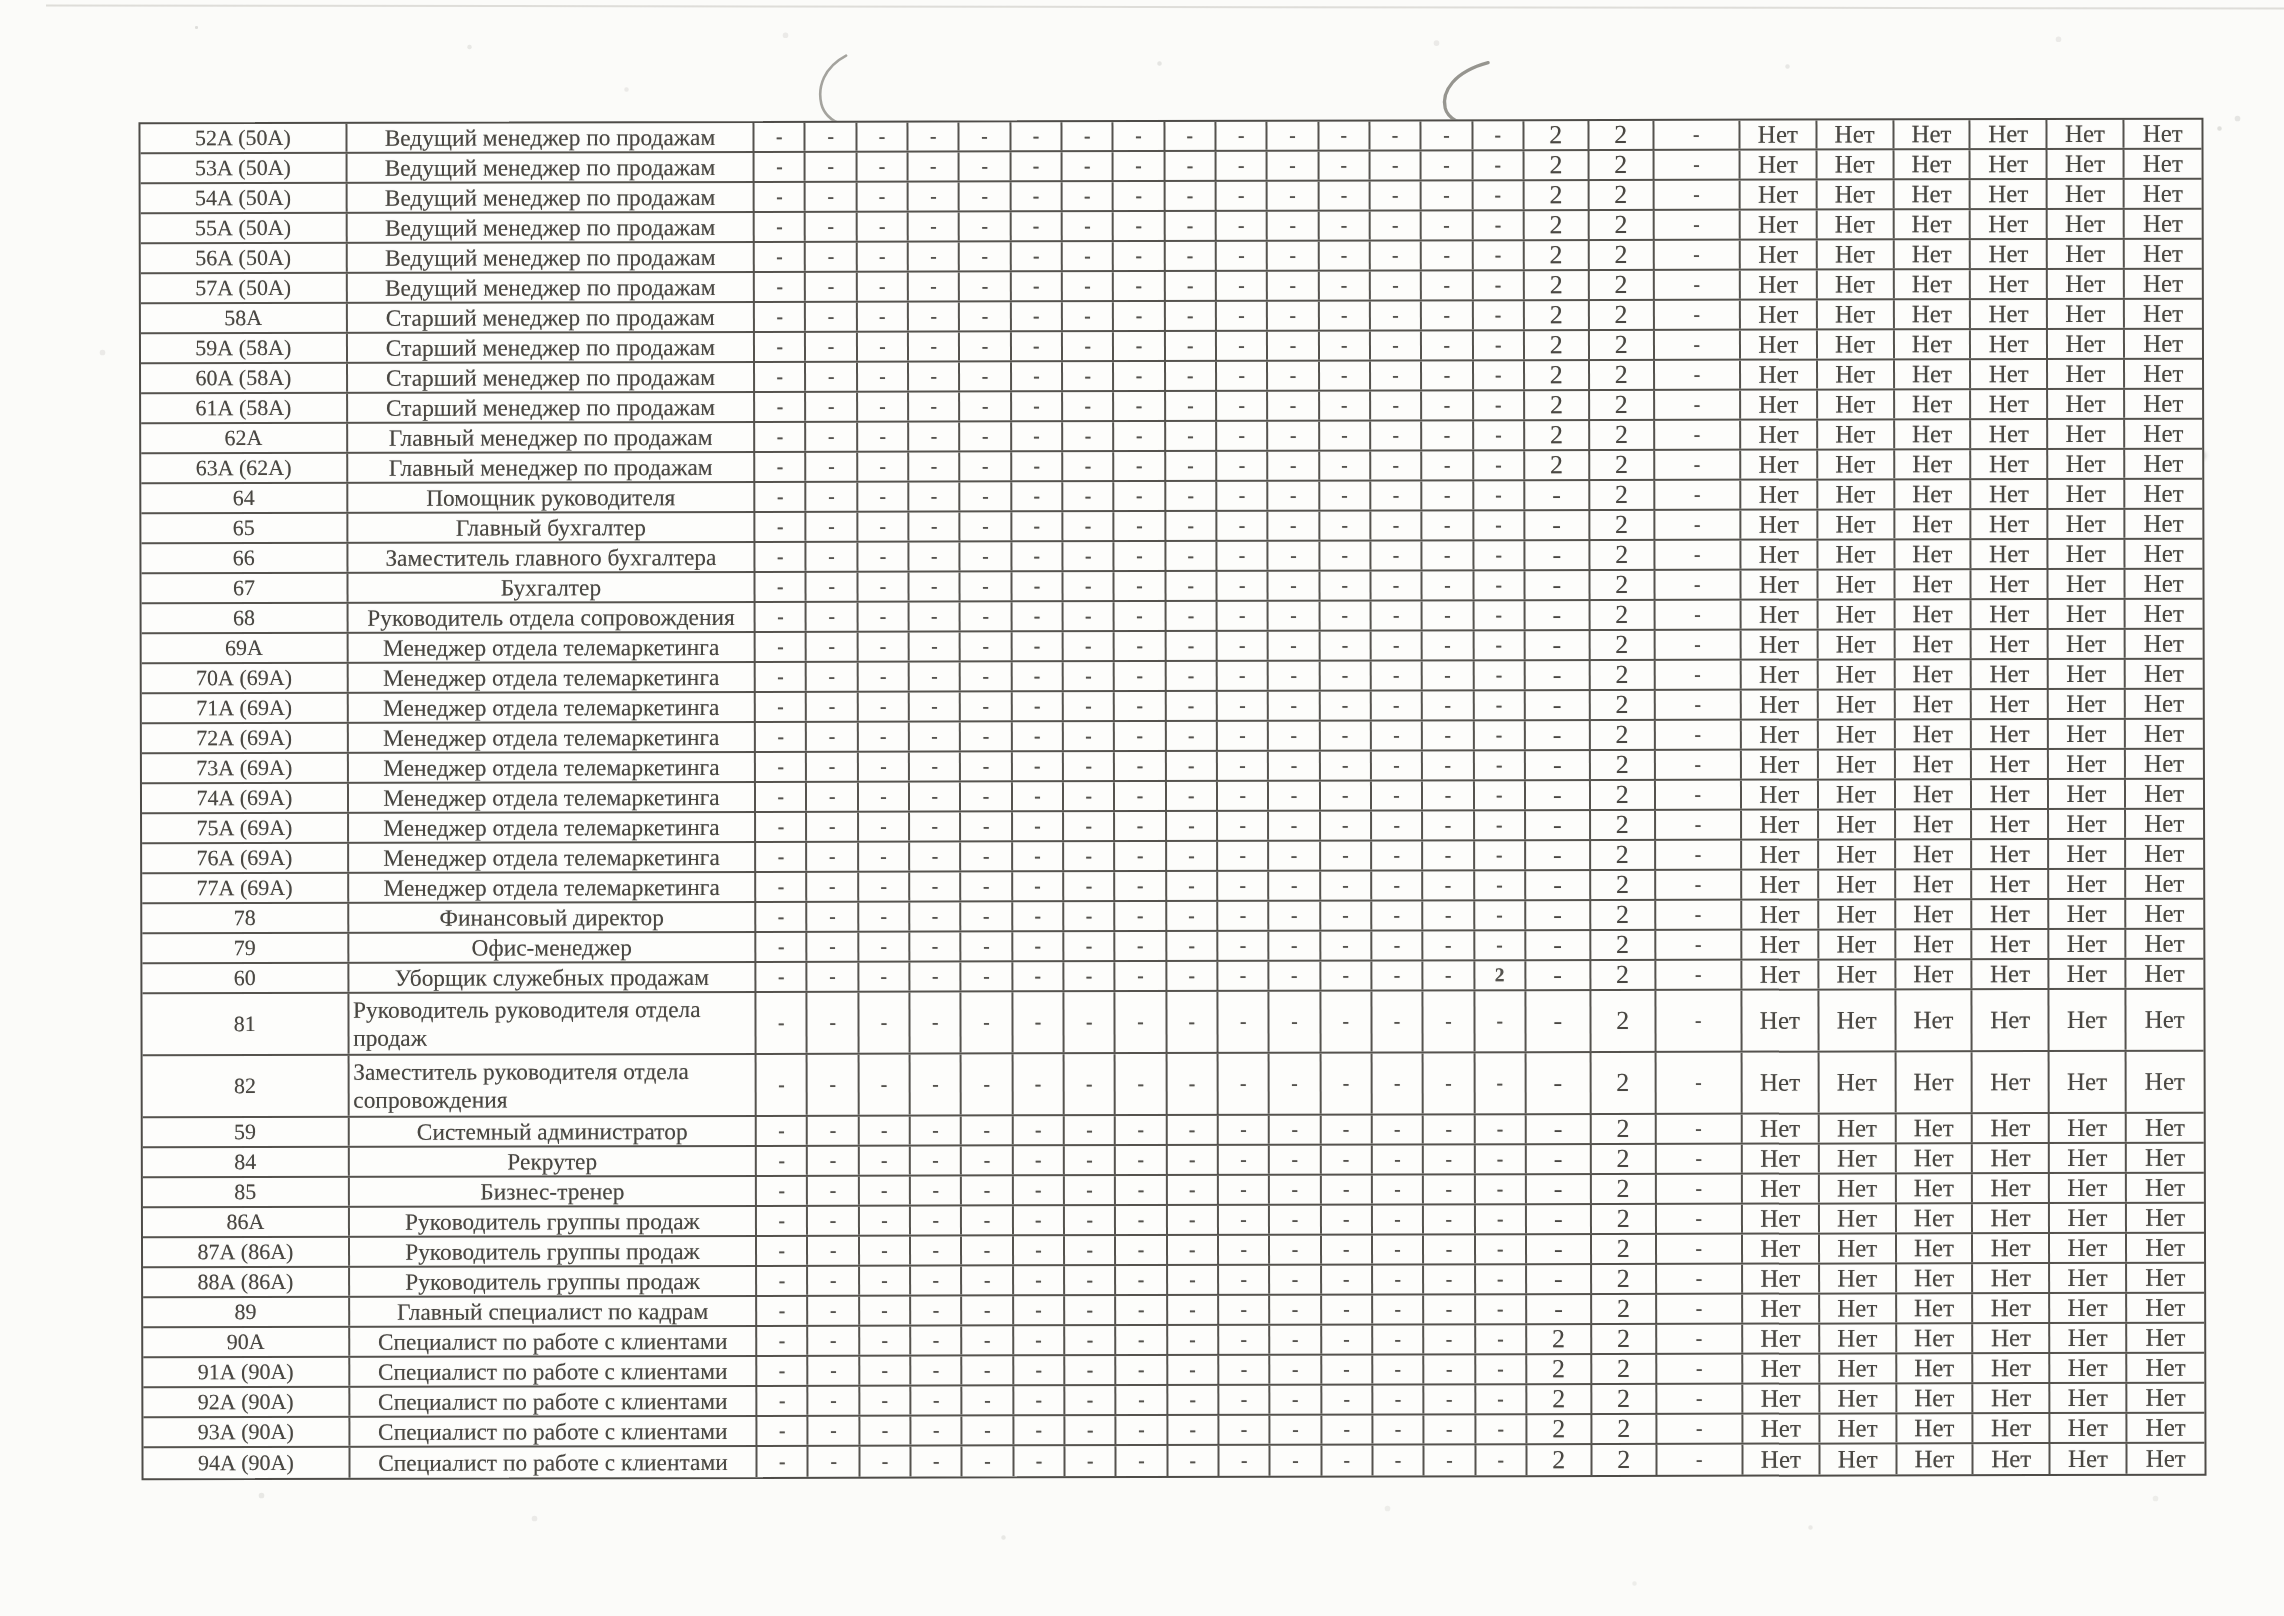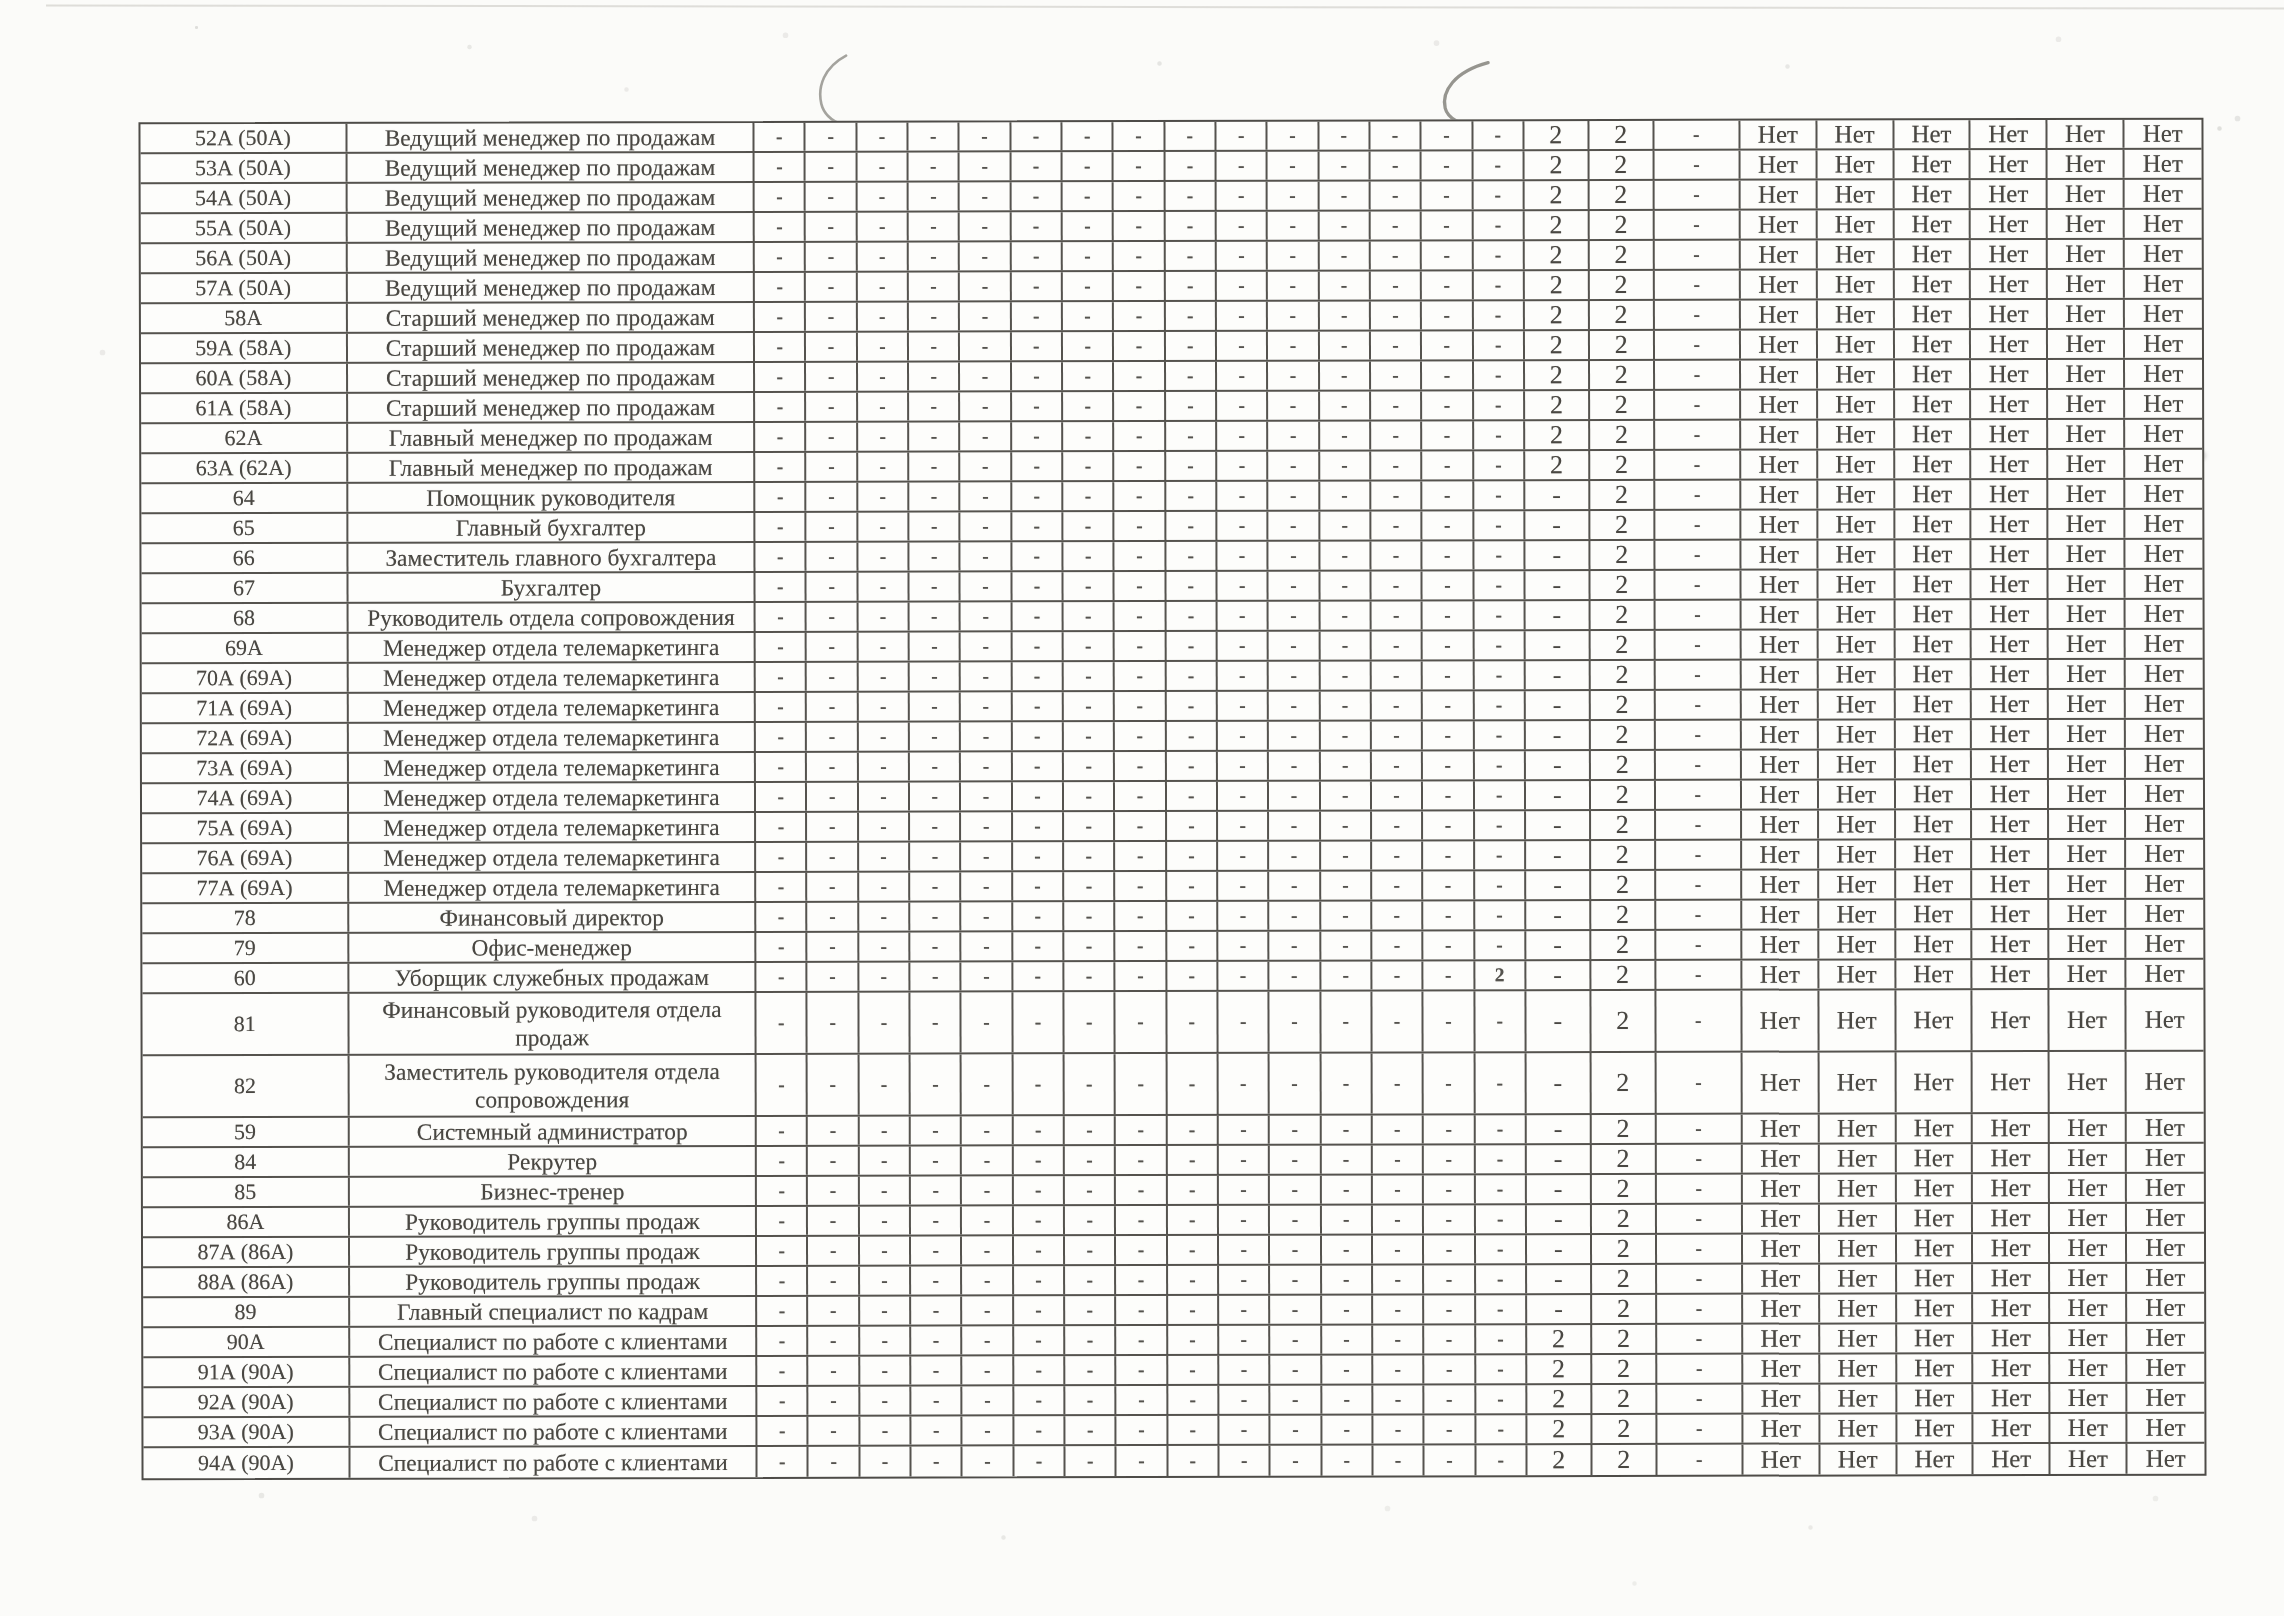--- a/index.html
+++ b/index.html
@@ -43,21 +43,21 @@
   .row{display:flex;width:100%;height:30px;box-sizing:border-box;
     border-bottom:2px solid #55534e;}
   .row:last-child{border-bottom:none;}
   .row.tall{height:62px;}
   .cell{box-sizing:border-box;border-right:2px solid #55534e;
     display:flex;align-items:center;justify-content:center;
     color:#494742;text-shadow:0 0 0.7px rgba(70,68,62,.45);
     overflow:hidden;line-height:1.2;}
   .cell:last-child{border-right:none;}
   .c-num{width:10.03%;font-size:22px;}
-  .c-title{width:19.77%;font-size:23.4px;text-align:center;padding:0 3.9px;}
+  .c-title{width:19.77%;font-size:23.4px;text-align:left;padding:0 3.9px;}
   .c-dash{width:2.49%;font-size:19.5px;font-weight:600;color:#55534e;}
   .c-val{width:3.15%;font-size:26px;}
   .c-dashc{width:4.19%;font-size:19.5px;font-weight:600;color:#55534e;}
   .c-net{width:3.725%;font-size:25px;}
 </style>
 </head>
 <body>
 
 <div class="paper-edge"></div>
 <div class="speckles"></div>
@@ -882,21 +882,21 @@
       <div class="cell c-dashc">-</div>
       <div class="cell c-net">Нет</div>
       <div class="cell c-net">Нет</div>
       <div class="cell c-net">Нет</div>
       <div class="cell c-net">Нет</div>
       <div class="cell c-net">Нет</div>
       <div class="cell c-net">Нет</div>
     </div>
     <div class="row tall">
       <div class="cell c-num">81</div>
-      <div class="cell c-title">Финансовый руководителя отдела продаж</div>
+      <div class="cell c-title">Руководитель руководителя отдела продаж</div>
       <div class="cell c-dash">-</div>
       <div class="cell c-dash">-</div>
       <div class="cell c-dash">-</div>
       <div class="cell c-dash">-</div>
       <div class="cell c-dash">-</div>
       <div class="cell c-dash">-</div>
       <div class="cell c-dash">-</div>
       <div class="cell c-dash">-</div>
       <div class="cell c-dash">-</div>
       <div class="cell c-dash">-</div>

